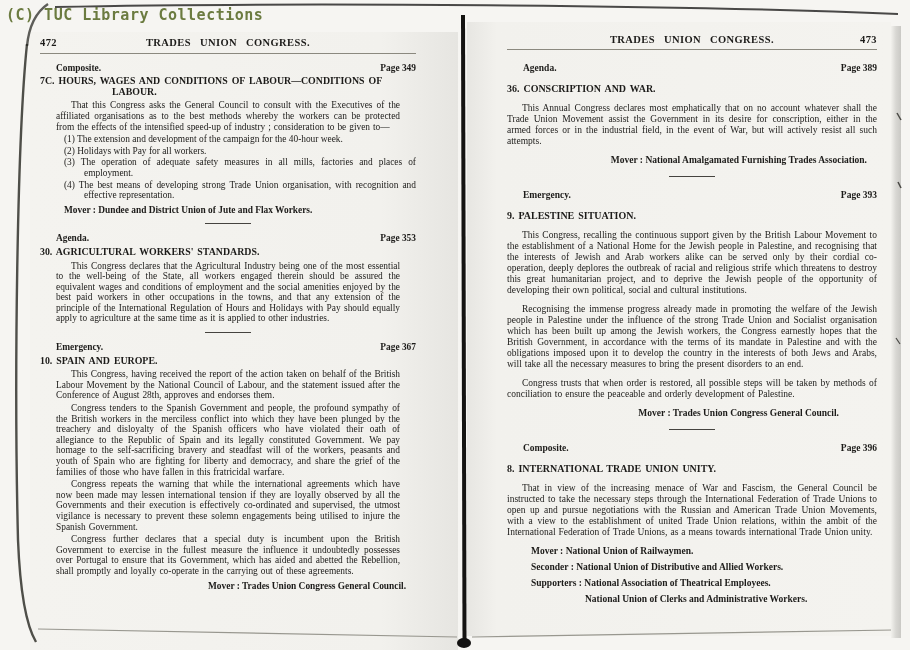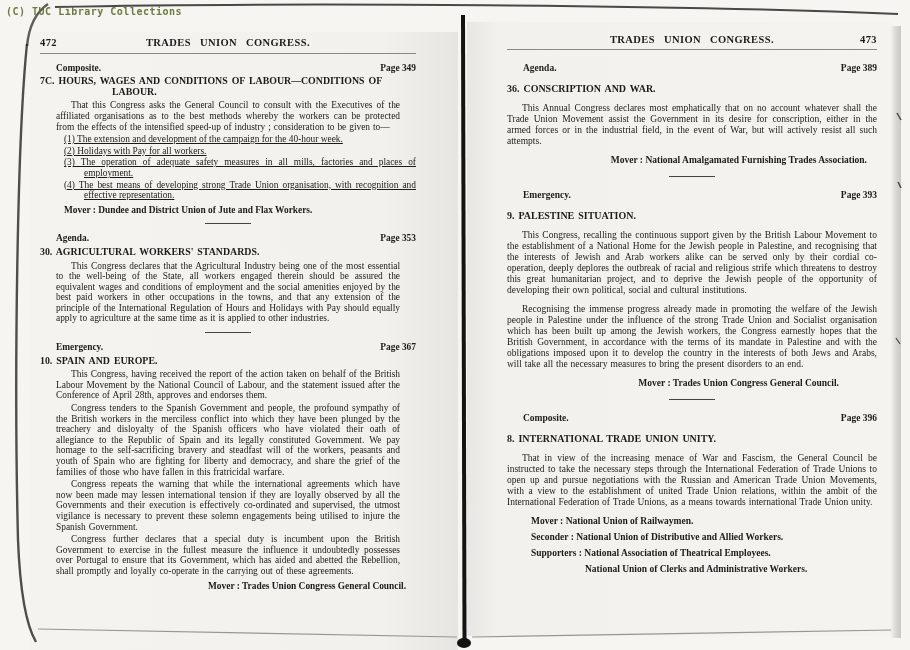--- a/index.html
+++ b/index.html
@@ -2,21 +2,21 @@
 <html><head>
 <meta charset="utf-8">
 <style>
   html,body { margin:0; padding:0; }
   body { width:910px; height:650px; overflow:hidden; background:#f6f5f2;
          font-family:"Liberation Serif","DejaVu Serif",serif; color:#1c1b19; }
   #scan { position:relative; width:910px; height:650px; background:#f6f5f2; overflow:hidden; }
 
   
   #watermark { position:absolute; left:6px; top:6px; z-index:40;
-               font-family:"DejaVu Sans Mono",monospace; font-size:10px; font-weight:bold;
+               font-family:"DejaVu Sans Mono",monospace; font-size:15px; font-weight:bold;
                letter-spacing:0.5px; opacity:0.9; }
 
   
   .page { position:absolute; overflow:hidden; z-index:10; }
   #page-left  { left:30px;  top:32px; width:428px; height:619px;
                 background:linear-gradient(to right,#f4f3ef 0%,#f2f1ed 82%,#e6e5e1 100%); }
   #page-right { left:467px; top:22px; width:424px; height:614px;
                 background:linear-gradient(to right,#e7e6e2 0%,#f2f1ed 7%,#f4f3ef 100%); }
   .inner   { height:100%; }
   .inner-l { padding:6px 42px 0 10px; }
@@ -42,21 +42,21 @@
   .heading { font-weight:bold; font-size:1.05em; word-spacing:1.5px;
              padding-left:72px; text-indent:-72px; }
   .pl .heading { margin:1px 0 3px; }
   .pr .heading { margin:0 0 9px; }
 
   .para { text-align:justify; text-indent:15px; word-spacing:0.6px; }
   .pl .para { margin:0 16px 2px; }
   .pr .para { margin:0 0 8px; }
 
   .list { margin:2px 0 3px 24px; }
-  .list .item { padding-left:20px; text-indent:-20px; text-align:justify; margin-bottom:1px;text-decoration:underline; }
+  .list .item { padding-left:20px; text-indent:-20px; text-align:justify; margin-bottom:1px; }
 
   .mover { font-weight:bold; }
   .pl .mover { margin:4px 0 1px; }
   .pr .mover { margin:2px 0 5px; }
   .mover.ml { margin-left:24px; }
   .mover.mr { text-align:right; padding-right:10px; }
   .mover.mr-wide { text-align:right; padding-right:38px; }
   .mover.cont { margin-left:78px; }
 
   .divider { width:46px; border-top:1px solid #45433f; height:0; }
@@ -110,21 +110,21 @@
       </section>
 
       <div class="divider"></div>
 
       <section>
         <div class="label-row">
           <span class="cat">Emergency.</span>
           <span class="pref">Page 367</span>
         </div>
         <div class="heading">10. SPAIN AND EUROPE.</div>
-        <p class="para">This Congress, having received the report of the action taken on behalf of the British Labour Movement by the National Council of Labour, and the statement issued after the Conference of April 28th, approves and endorses them.</p>
+        <p class="para">This Congress, having received the report of the action taken on behalf of the British Labour Movement by the National Council of Labour, and the statement issued after the Conference of August 28th, approves and endorses them.</p>
         <p class="para">Congress tenders to the Spanish Government and people, the profound sympathy of the British workers in the merciless conflict into which they have been plunged by the treachery and disloyalty of the Spanish officers who have violated their oath of allegiance to the Republic of Spain and its legally constituted Government. We pay homage to the self-sacrificing bravery and steadfast will of the workers, peasants and youth of Spain who are fighting for liberty and democracy, and share the grief of the families of those who have fallen in this fratricidal warfare.</p>
         <p class="para">Congress repeats the warning that while the international agreements which have now been made may lessen international tension if they are loyally observed by all the Governments and their execution is effectively co-ordinated and supervised, the utmost vigilance is necessary to prevent these solemn engagements being utilised to injure the Spanish Government.</p>
         <p class="para">Congress further declares that a special duty is incumbent upon the British Government to exercise in the fullest measure the influence it undoubtedly possesses over Portugal to ensure that its Government, which has aided and abetted the Rebellion, shall promptly and loyally co-operate in the carrying out of these agreements.</p>
         <div class="mover mr">Mover : Trades Union Congress General Council.</div>
       </section>
     </div>
   </div>
 
   <div class="page" id="page-right">
     <div class="inner inner-r pr">
@@ -148,20 +148,21 @@
       <div class="divider"></div>
 
       <section>
         <div class="label-row">
           <span class="cat">Emergency.</span>
           <span class="pref">Page 393</span>
         </div>
         <div class="heading">9. PALESTINE SITUATION.</div>
         <p class="para">This Congress, recalling the continuous support given by the British Labour Movement to the establishment of a National Home for the Jewish people in Palestine, and recognising that the interests of Jewish and Arab workers alike can be served only by their cordial co-operation, deeply deplores the outbreak of racial and religious strife which threatens to destroy this great humanitarian project, and to deprive the Jewish people of the opportunity of developing their own political, social and cultural institutions.</p>
         <p class="para">Recognising the immense progress already made in promoting the welfare of the Jewish people in Palestine under the influence of the strong Trade Union and Socialist organisation which has been built up among the Jewish workers, the Congress earnestly hopes that the British Government, in accordance with the terms of its mandate in Palestine and with the obligations imposed upon it to develop the country in the interests of both Jews and Arabs, will take all the necessary measures to bring the present disorders to an end.</p>
+        <p class="para">Congress trusts that when order is restored, all possible steps will be taken by methods of conciliation to ensure the peaceable and orderly development of Palestine.</p>
         <div class="mover mr-wide">Mover : Trades Union Congress General Council.</div>
       </section>
 
       <div class="divider"></div>
 
       <section>
         <div class="label-row">
           <span class="cat">Composite.</span>
           <span class="pref">Page 396</span>
         </div>

